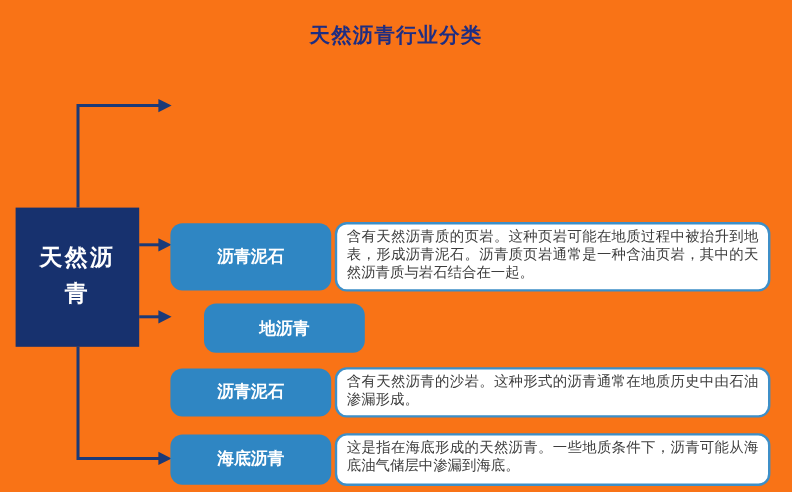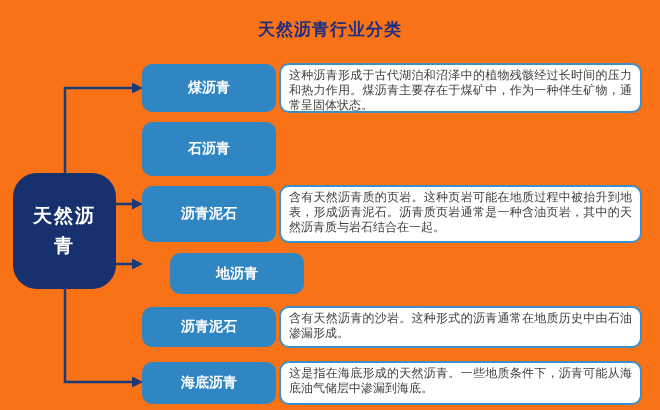--- a/index.html
+++ b/index.html
@@ -35,21 +35,21 @@
     height: 410px;
     pointer-events: none;
   }
   .root-node {
     position: absolute;
     left: 13px;
     top: 173px;
     width: 103px;
     height: 116px;
     background: #17316e;
-    border-radius: 24px;
+    border-radius: 0;
     color: #ffffff;
     font-weight: bold;
     font-size: 19px;
     letter-spacing: 2px;
     line-height: 30px;
     display: flex;
     align-items: center;
     justify-content: center;
     text-align: center;
     padding: 0 14px;
@@ -115,31 +115,22 @@
     <polygon points="132,258.5 143,264 132,269.5" fill="#1b3a78"></polygon>
 
     <path d="M 65 289 L 65 382 L 134 382" fill="none" stroke="#1b3a78" stroke-width="2.5"></path>
     <polygon points="132,376.5 143,382 132,387.5" fill="#1b3a78"></polygon>
   </svg>
 
   <div class="root-node">
     <span>天然沥青</span>
   </div>
 
-  <div class="row row-1">
-    <div class="cat-label">
-      <span>煤沥青</span>
-    </div>
-    <div class="cat-desc">这种沥青形成于古代湖泊和沼泽中的植物残骸经过长时间的压力和热力作用。煤沥青主要存在于煤矿中，作为一种伴生矿物，通常呈固体状态。</div>
-  </div>
 
   <div class="row row-2">
-    <div class="cat-label">
-      <span>石沥青</span>
-    </div>
   </div>
 
   <div class="row row-3">
     <div class="cat-label">
       <span>沥青泥石</span>
     </div>
     <div class="cat-desc">含有天然沥青质的页岩。这种页岩可能在地质过程中被抬升到地表，形成沥青泥石。沥青质页岩通常是一种含油页岩，其中的天然沥青质与岩石结合在一起。</div>
   </div>
 
   <div class="row row-4">

